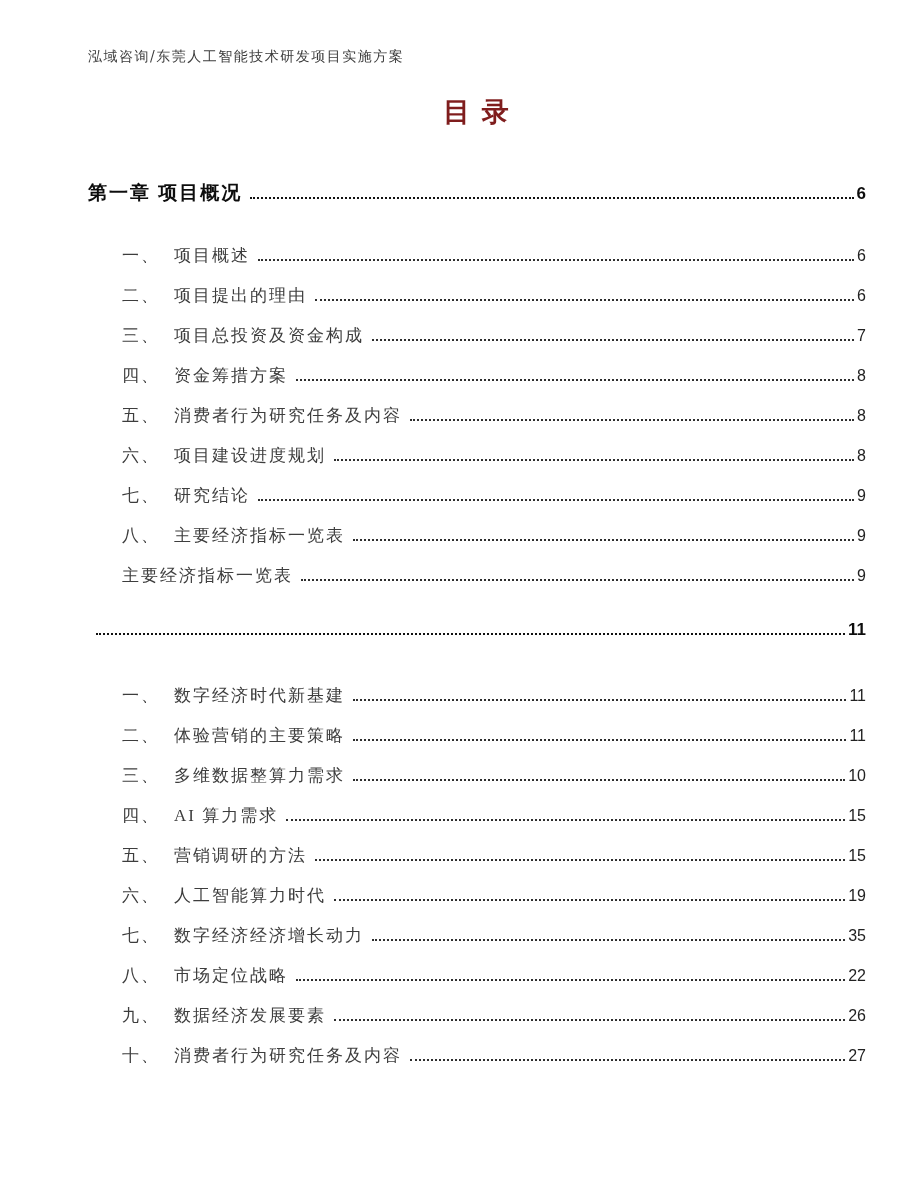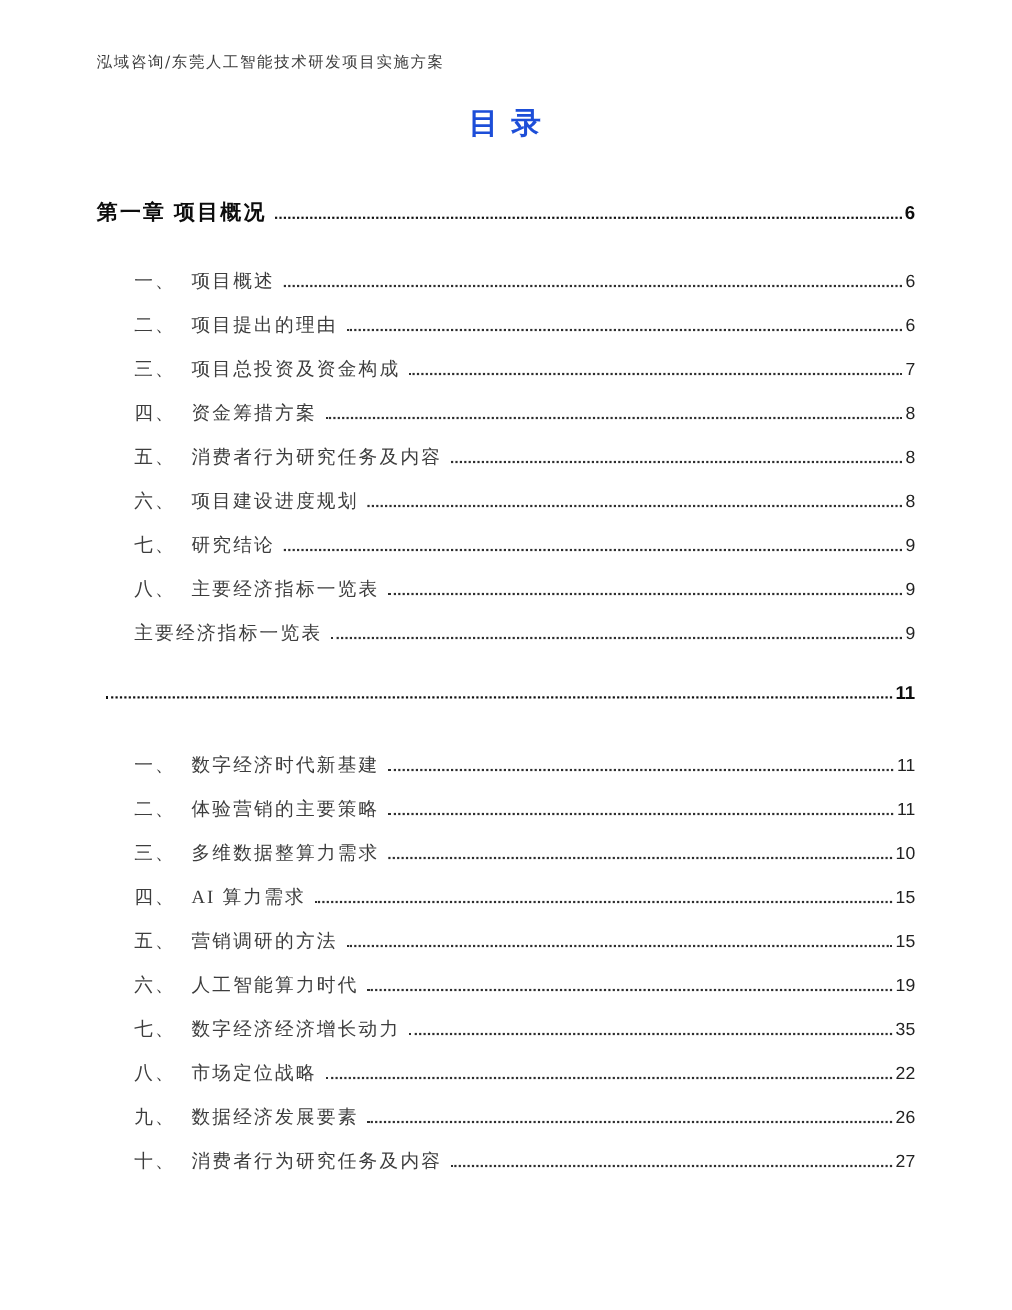--- a/index.html
+++ b/index.html
@@ -9,35 +9,35 @@
   }
   .page {
     position: relative;
     width: 920px;
     height: 1191px;
     margin: 0 auto;
     background: #ffffff;
     font-family: "Liberation Serif", serif;
     color: #2f2f2f;
     box-sizing: border-box;
-    padding: 48px 88px 0 88px;
+    padding: 48px 54px 0 88px;
     overflow: hidden;
   }
   .doc-header {
     font-size: 14px;
     letter-spacing: 1.5px;
     color: #3c3c3c;
     font-family: "DejaVu Serif", serif;
   }
   .toc-title {
     margin: 26px 0 0 0;
     text-align: center;
     font-size: 27px;
     font-weight: bold;
-    color: #1d4ed8;
+    color: #7f1d1d;
     line-height: 40px;
     font-family: "Liberation Sans", sans-serif;
     letter-spacing: 2px;
   }
   #toc { margin-top: 0; }
   .row {
     display: flex;
     align-items: baseline;
     justify-content: center;
   }

